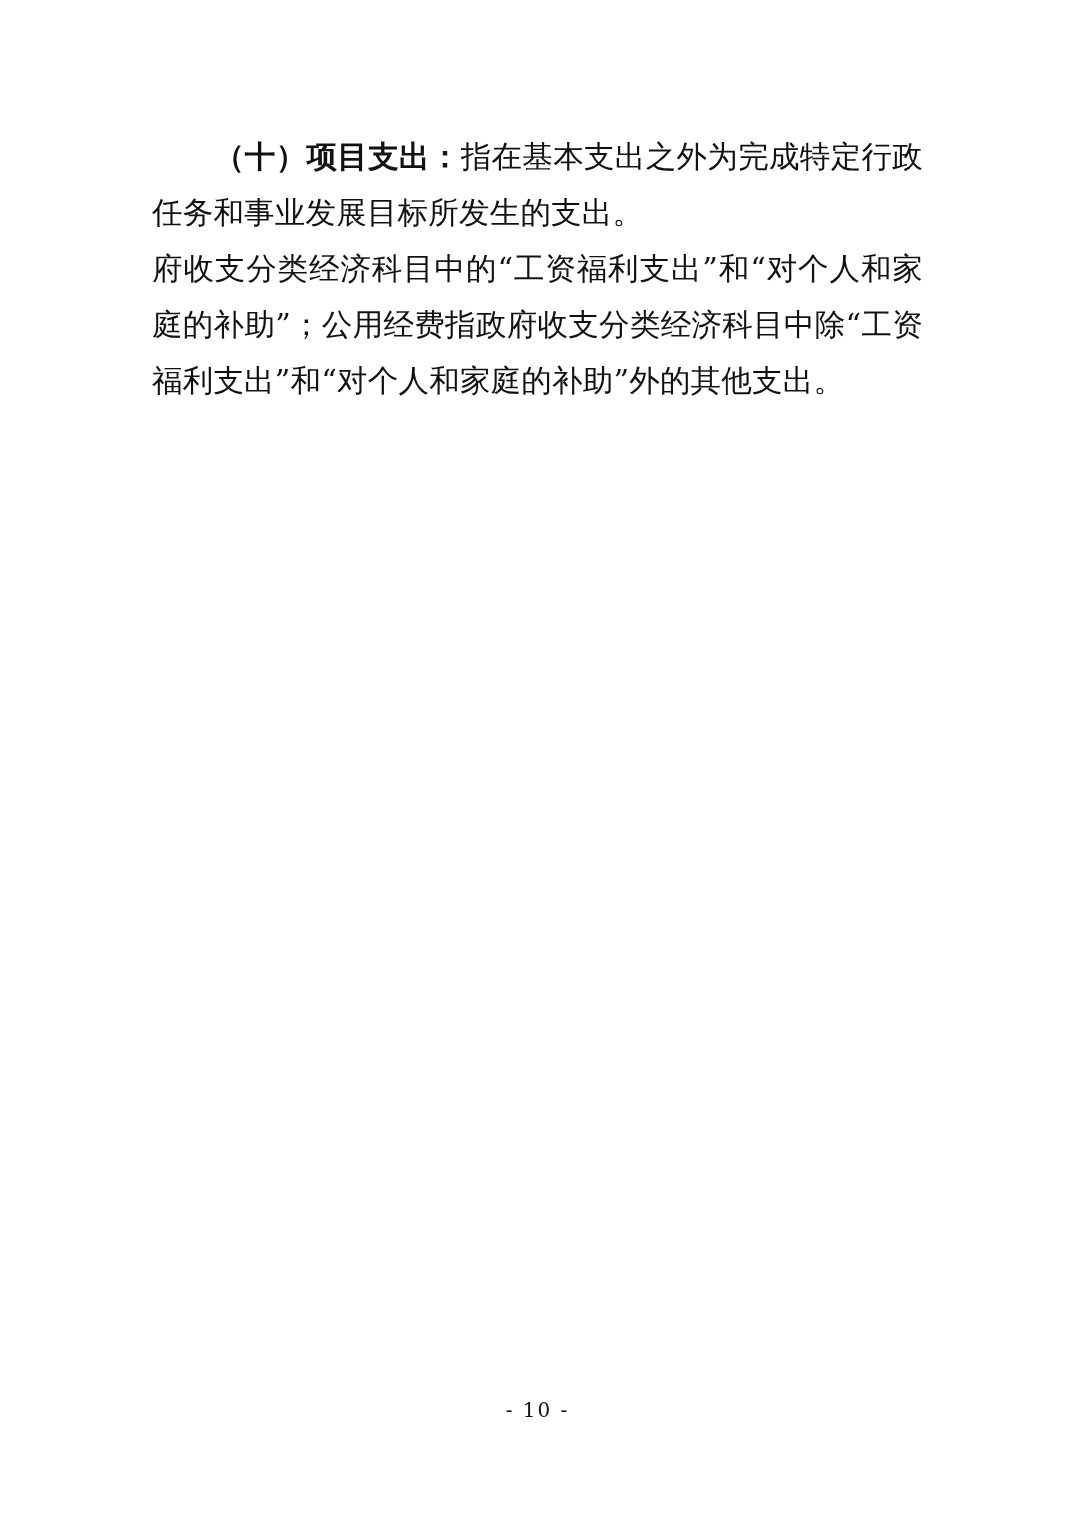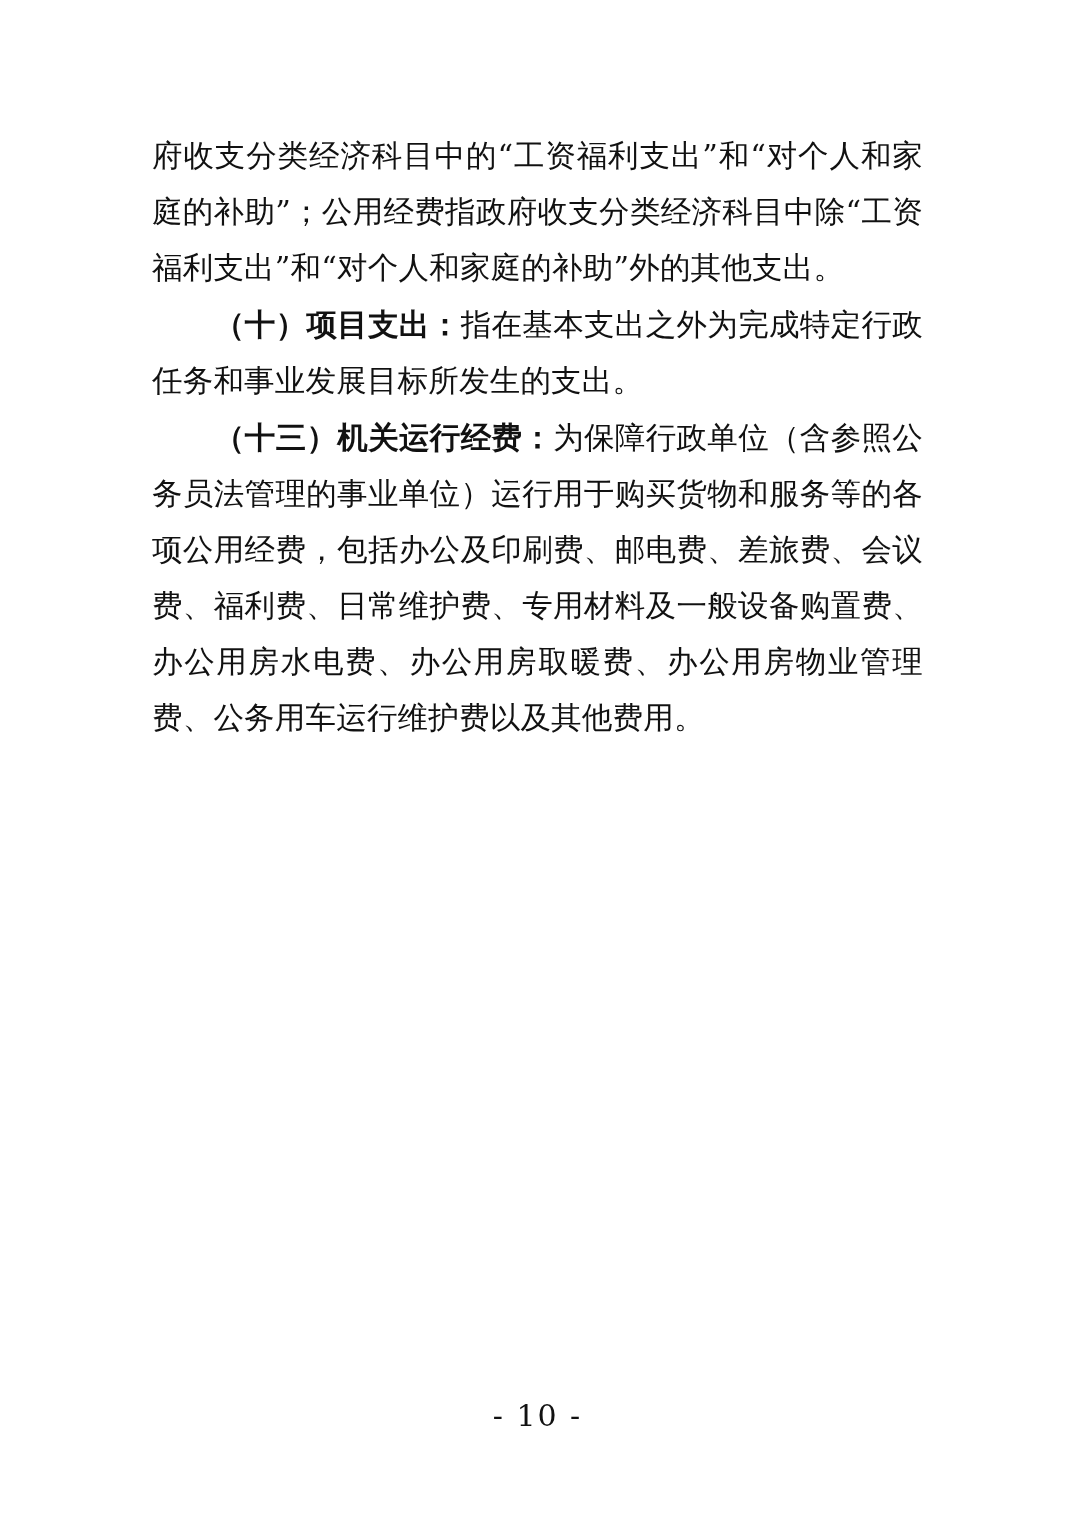--- a/index.html
+++ b/index.html
@@ -44,44 +44,41 @@
   }
   .bold {
     font-weight: 700;
   }
   .footer {
     position: absolute;
     left: 0;
     right: 0;
     top: 1398px;
     text-align: center;
-    font-size: 30px;
+    font-size: 20px;
     font-family: "DejaVu Serif", "Liberation Serif", serif;
     color: #111111;
     letter-spacing: 2px;
   }
 </style>
 </head>
 <body>
 
 <div class="page">
 
   <div class="doc-body">
 
+    <p class="para indent">
+      <span class="bold">（十）项目支出：</span><span>指在基本支出之外为完成特定行政任务和事业发展目标所发生的支出。</span>
+    </p>
+
     <p class="para">
       <span>府收支分类经济科目中的“工资福利支出”和“对个人和家庭的补助”；公用经费指政府收支分类经济科目中除“工资福利支出”和“对个人和家庭的补助”外的其他支出。</span>
     </p>
 
-    <p class="para indent">
-      <span class="bold">（十）项目支出：</span><span>指在基本支出之外为完成特定行政任务和事业发展目标所发生的支出。</span>
-    </p>
 
 
-
-    <p class="para indent">
-      <span class="bold">（十三）机关运行经费：</span><span>为保障行政单位（含参照公务员法管理的事业单位）运行用于购买货物和服务等的各项公用经费，包括办公及印刷费、邮电费、差旅费、会议费、福利费、日常维护费、专用材料及一般设备购置费、办公用房水电费、办公用房取暖费、办公用房物业管理费、公务用车运行维护费以及其他费用。</span>
-    </p>
 
   </div>
 
   <div class="footer">- 10 -</div>
 
 </div>
 
 </body></html>

